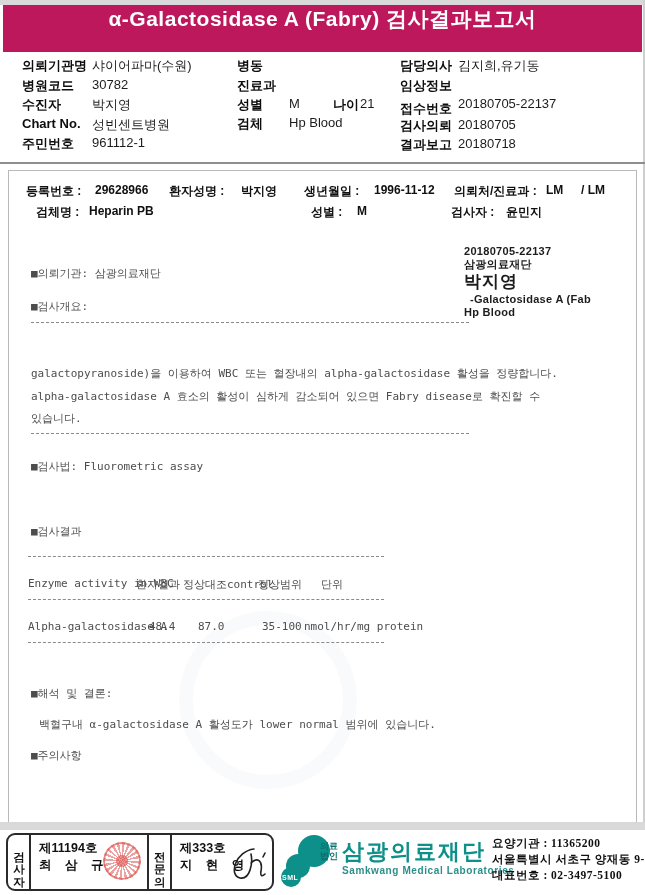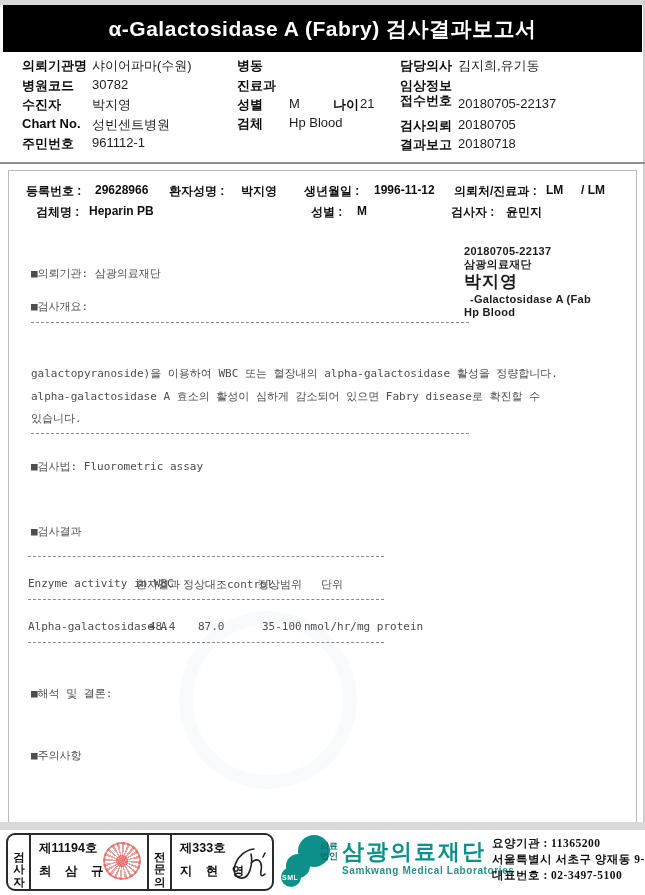--- a/index.html
+++ b/index.html
@@ -2,22 +2,22 @@
 <html><head>
 <meta charset="utf-8">
 <style>
   html,body{margin:0;padding:0;background:#fff;}
   #page{position:relative;width:645px;height:895px;background:#fff;overflow:hidden;
         font-family:"Liberation Sans","DejaVu Sans",sans-serif;color:#111;}
   .abs{position:absolute;white-space:nowrap;}
   
   #topstrip{left:0;top:0;width:645px;height:5px;background:#d9d9d9;}
   #edge-r{right:0;top:0;width:2px;height:830px;background:#cfcfcf;}
-  #banner{left:3px;top:5px;width:639px;height:47px;background:#000000;
-          display:flex;align-items:center;justify-content:center;}
+  #banner{left:3px;top:5px;width:639px;height:47px;background:#be185d;
+          display:flex;justify-content:center;}
   #banner .t{color:#fff;font-size:21px;font-weight:bold;letter-spacing:.5px;}
   
   .lbl{font-weight:bold;font-size:13px;color:#0d0d0d;}
   .val{font-size:13px;color:#1c1c1c;}
   
   #hr1{left:0;top:162px;width:645px;height:2px;background:#8f8f8f;}
   
   #main{left:8px;top:170px;width:627px;height:651px;background:#fff;
         border:1px solid #b9b9b9;overflow:hidden;}
   #main .in{position:absolute;white-space:nowrap;}
@@ -33,21 +33,21 @@
   
   #fbox{left:6px;top:833px;width:264px;height:54px;border:2px solid #2b2b2b;border-radius:9px;
         display:flex;align-items:stretch;background:#fff;}
   .role{width:21px;display:flex;align-items:center;justify-content:center;
         font-size:11.5px;font-weight:bold;writing-mode:vertical-rl;text-orientation:upright;
         letter-spacing:1px;}
   .cellA{position:relative;width:105px;border-left:2px solid #2b2b2b;padding:5px 11px 0 8px;}
   .cellB{position:relative;width:100px;border-left:2px solid #2b2b2b;padding:5px 0 0 8px;}
   .roleB{border-left:2px solid #2b2b2b;}
   .cert{font-size:12.5px;font-weight:bold;}
-  .pname{font-size:12.5px;font-weight:bold;letter-spacing:5px;margin-top:6px;}
+  .pname{font-size:12.5px;font-weight:bold;letter-spacing:5px;margin-top:0;}
   .seal{position:absolute;right:6px;top:7px;width:38px;height:38px;border-radius:50%;
         background:
           radial-gradient(circle at 50% 50%, rgba(215,55,50,.65) 0 22%, rgba(215,55,50,0) 23%),
           repeating-conic-gradient(rgba(215,55,50,.55) 0 9deg, rgba(255,255,255,0) 9deg 18deg);
         box-shadow:inset 0 0 0 2px rgba(215,55,50,.7);opacity:.85;}
   .sig{position:absolute;right:2px;top:10px;}
   #orgname{font-size:22px;font-weight:bold;color:#0d8f8a;letter-spacing:2px;}
   #orgen{font-size:10px;font-weight:bold;color:#2b8f8a;letter-spacing:.6px;}
   .orgpfx{font-size:9px;font-weight:bold;line-height:10px;color:#0d6f6b;}
   .contact{font-family:"Liberation Serif","DejaVu Serif",serif;font-size:11.5px;color:#101010;
@@ -81,21 +81,21 @@
   <div class="abs lbl" style="left:237px;top:96px">성별</div>
   <div class="abs val" style="left:289px;top:96px">M</div>
   <div class="abs lbl" style="left:333px;top:96px">나이</div>
   <div class="abs val" style="left:360px;top:96px">21</div>
   <div class="abs lbl" style="left:237px;top:115px">검체</div>
   <div class="abs val" style="left:289px;top:115px">Hp Blood</div>
 
   <div class="abs lbl" style="left:400px;top:57px">담당의사</div>
   <div class="abs val" style="left:458px;top:57px">김지희,유기동</div>
   <div class="abs lbl" style="left:400px;top:77px">임상정보</div>
-  <div class="abs lbl" style="left:400px;top:92px">접수번호</div>
+  <div class="abs lbl" style="left:400px;top:100px">접수번호</div>
   <div class="abs val" style="left:458px;top:96px">20180705-22137</div>
   <div class="abs lbl" style="left:400px;top:117px">검사의뢰</div>
   <div class="abs val" style="left:458px;top:117px">20180705</div>
   <div class="abs lbl" style="left:400px;top:136px">결과보고</div>
   <div class="abs val" style="left:458px;top:136px">20180718</div>
 
   <div class="abs" id="hr1"></div>
 
   <div class="abs" id="main">
 
@@ -144,20 +144,21 @@
     <div class="in mono" style="left:312px;top:406px">단위</div>
     <div class="in dash" style="left:19px;top:428px;width:356px"></div>
     <div class="in mono" style="left:19px;top:449px">Alpha-galactosidase A</div>
     <div class="in mono" style="left:140px;top:449px">48.4</div>
     <div class="in mono" style="left:189px;top:449px">87.0</div>
     <div class="in mono" style="left:253px;top:449px">35-100</div>
     <div class="in mono" style="left:295px;top:449px">nmol/hr/mg protein</div>
     <div class="in dash" style="left:19px;top:471px;width:356px"></div>
 
     <div class="in mono" style="left:22px;top:515px">■해석 및 결론:</div>
+    <div class="in mono" style="left:30px;top:546px">백혈구내  α-galactosidase A 활성도가 lower normal 범위에 있습니다.</div>
     <div class="in mono" style="left:22px;top:577px">■주의사항</div>
   </div>
 
   <div class="abs" style="left:0;top:822px;width:645px;height:8px;background:#d9d9d9"></div>
 
   <div class="abs" id="fbox">
     <div class="role">검사자</div>
     <div class="cellA">
       <div class="cert">제11194호</div>
       <div class="pname">최 삼 규</div>

